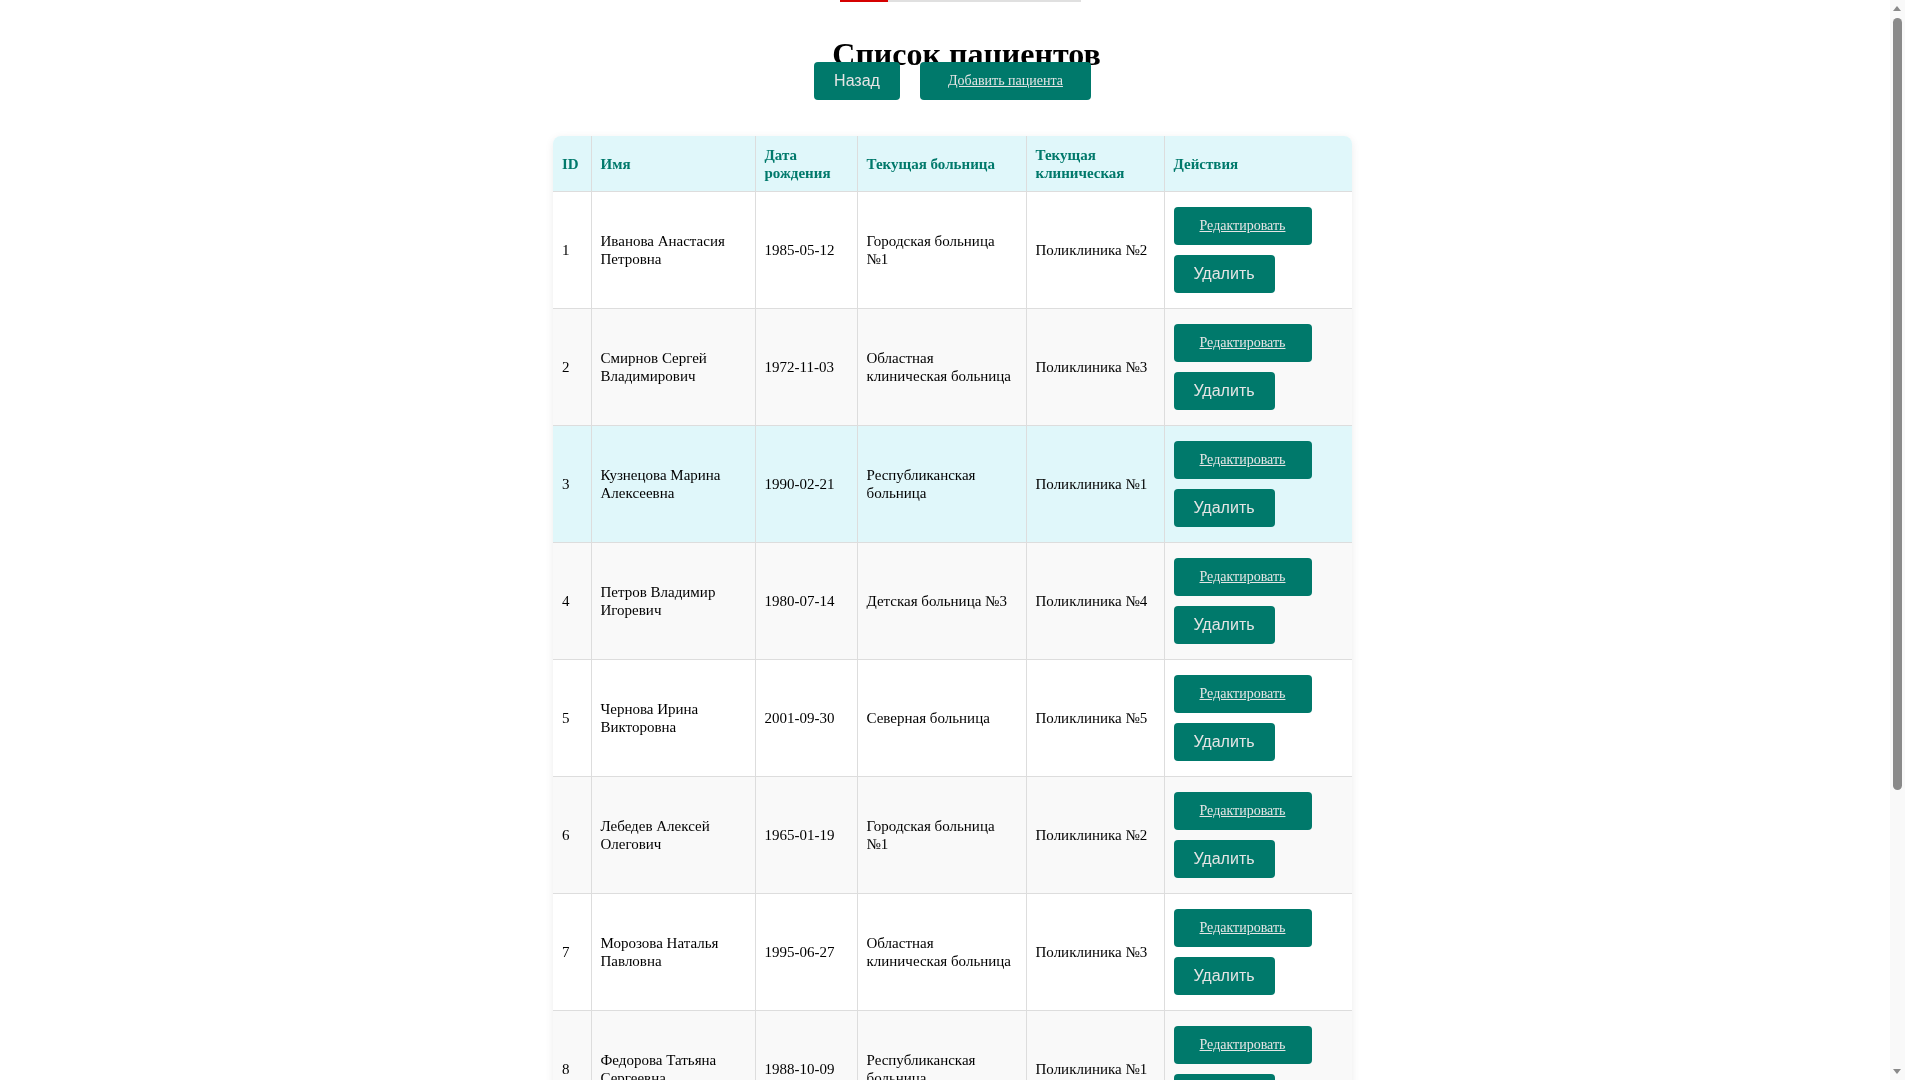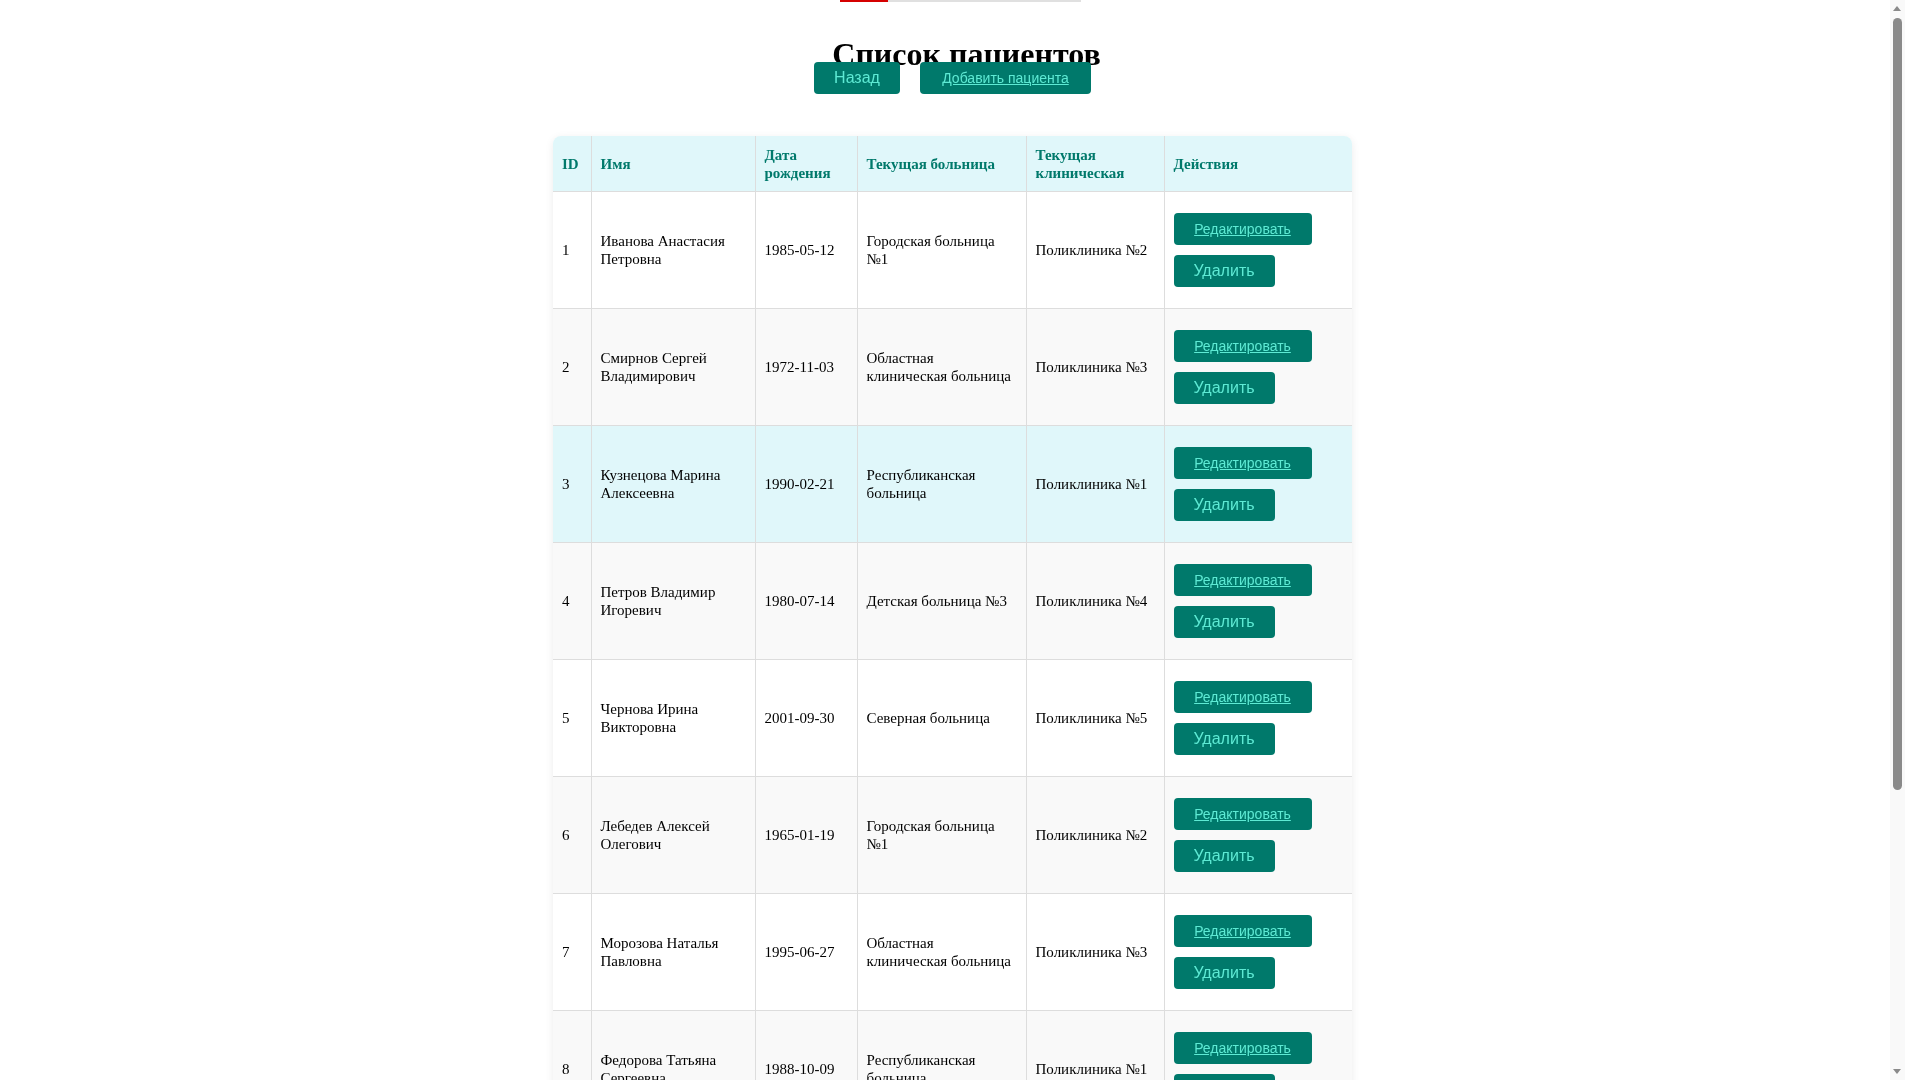--- a/index.html
+++ b/index.html
@@ -46,34 +46,34 @@
       position: absolute;
       top: 62px;
       left: 814px;
       display: flex;
       gap: 20px;
     }
     .btn {
       display: inline-flex;
       align-items: center;
       justify-content: center;
-      height: 32px;
+      height: 38px;
       background: #00796b;
-      color: #5eead4;
+      color: #e5e5e5;
       border: none;
       border-radius: 4px;
       box-sizing: border-box;
       cursor: pointer;
     }
     .btn-sans {
       font-family: "Liberation Sans", "DejaVu Sans", sans-serif;
       font-size: 16px;
     }
     .btn-link {
-      font-family: Liberation Sans, sans-serif;
+      font-family: Liberation Serif, serif;
       font-size: 14px;
       text-decoration: underline;
     }
     .btn-back { width: 86px; }
     .btn-add { width: 171px; }
 
     .table-wrap {
       position: absolute;
       top: 136px;
       left: 553px;

